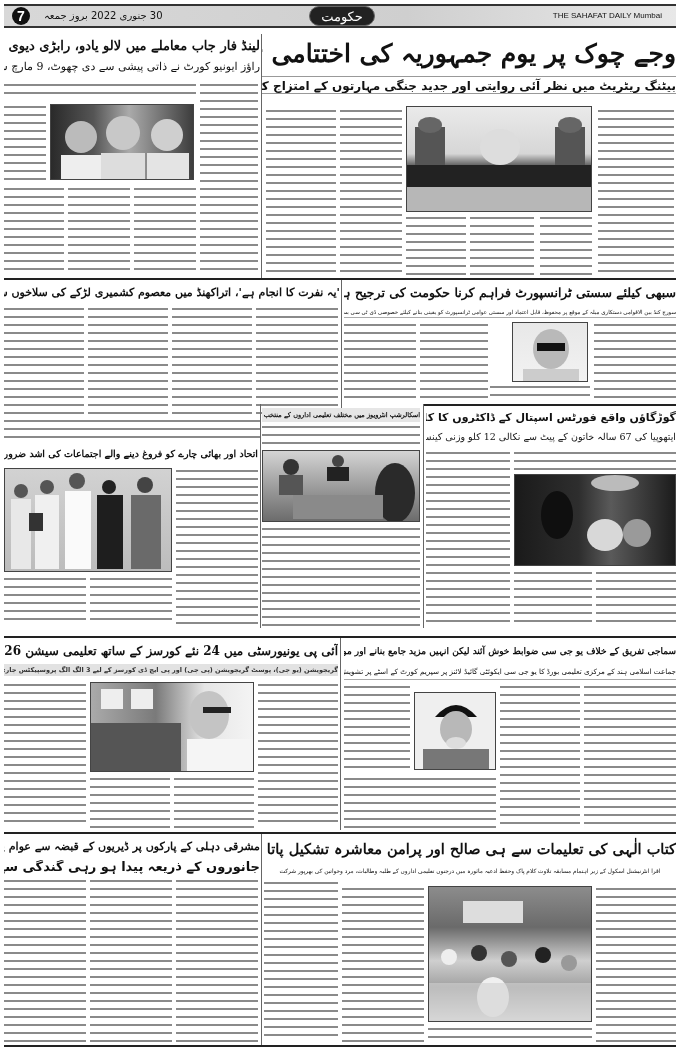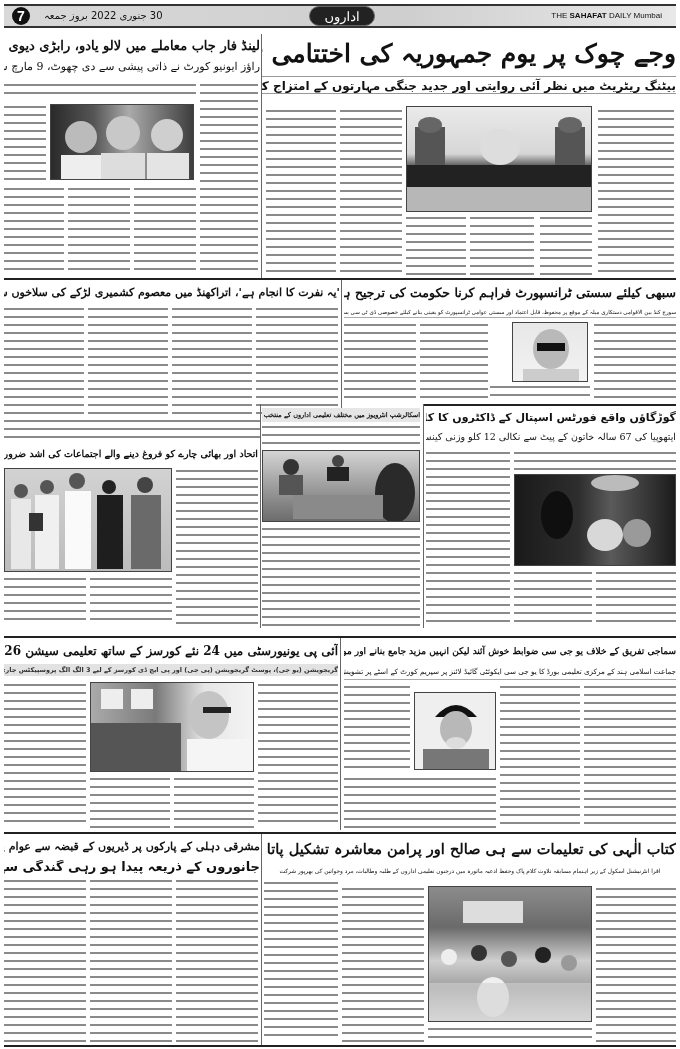--- a/index.html
+++ b/index.html
@@ -13,38 +13,38 @@
   .page-num { position: absolute; left: 8px; top: 1px; width: 18px; height: 18px; border-radius: 9px;
     background: #111; color: #fff; font-family: "Liberation Sans", sans-serif; font-weight: bold;
     font-size: 14px; text-align: center; line-height: 18px; }
   .head-date { position: absolute; left: 40px; top: 4px; font-size: 10px; direction: rtl;
     font-family: "DejaVu Sans", sans-serif; color: #111; }
   .logo { position: absolute; left: 305px; top: 0px; width: 66px; height: 20px; border-radius: 10px;
     background: #222; color: #fff; text-align: center; font-size: 13px; line-height: 20px;
     font-family: "DejaVu Serif", serif; direction: rtl; border: 1px solid #666; }
   .brand { position: absolute; right: 14px; top: 5px; font-family: "Liberation Sans", sans-serif;
     font-size: 8px; color: #111; }
-  .brand b { font-weight: bold; }
+  .brand b { font-weight: normal; }
   .hl { font-family: "DejaVu Serif", serif; font-weight: bold; color: #111; direction: rtl; text-align: center; white-space: nowrap; overflow: hidden; }
   .subhl { font-family: "DejaVu Sans", sans-serif; font-weight: bold; direction: rtl; text-align: center; white-space: nowrap; overflow: hidden; }
   .box { position: absolute; }
   .rule-h { position: absolute; height: 0; border-top: 2px solid #222; }
   .rule-v { position: absolute; width: 0; border-left: 1px solid #666; }
   .lines { position: absolute; overflow: hidden;
     background-image: repeating-linear-gradient(to bottom, transparent 0px, transparent 2px, #8a8a8a 2px, #8a8a8a 4px, transparent 4px, transparent 8px); }
 
   .photo { position: absolute; overflow: hidden; border: 1px solid #444; }
 </style>
 </head>
 <body>
 
 <div class="masthead">
   <div class="page-num">7</div>
   <div class="head-date">30 جنوری 2022 بروز جمعہ</div>
-  <div class="logo">اداروں</div>
+  <div class="logo">حکومت</div>
   <div class="brand"><span>THE </span><b>SAHAFAT</b><span> DAILY Mumbai</span></div>
 </div>
 
 <div class="box hl" style="left:262px; top:36px; width:414px; height:36px; font-size:25px; line-height:36px;">وجے چوک پر یوم جمہوریہ کی اختتامی تقریب کا شاندار مظاہرہ</div>
 <div class="box subhl" style="left:262px; top:76px; width:414px; height:18px; font-size:12px; line-height:18px; border-top:1px solid #999; border-bottom:1px solid #999;">بیٹنگ ریٹریٹ میں نظر آئی روایتی اور جدید جنگی مہارتوں کے امتزاج کی دلکش جھلک</div>
 
 <div class="photo" style="left:406px; top:106px; width:186px; height:106px; background:linear-gradient(to bottom, #eaeaea 0%, #d6d6d6 45%, #3a3a3a 60%, #2b2b2b 80%, #bdbdbd 100%);">
   <svg width="186" height="106">
     <rect x="8" y="20" width="30" height="40" fill="#555"></rect>
     <ellipse cx="23" cy="18" rx="12" ry="8" fill="#666"></ellipse>

